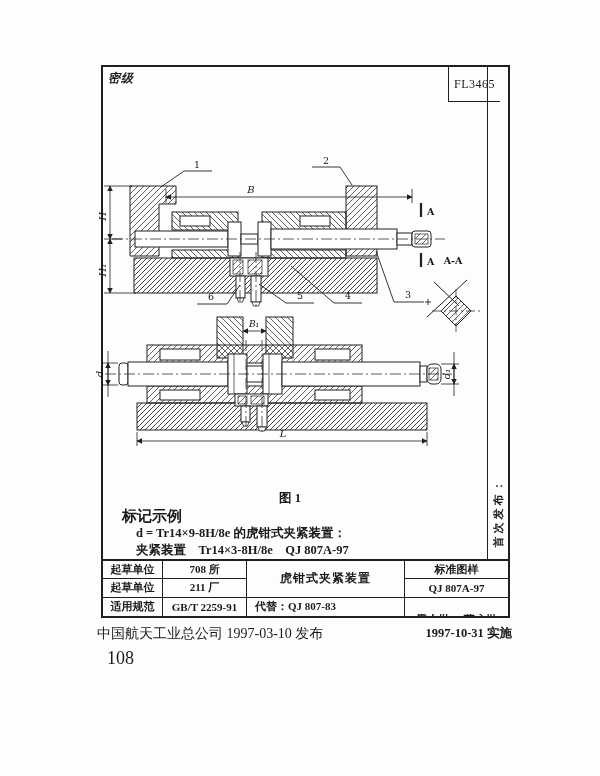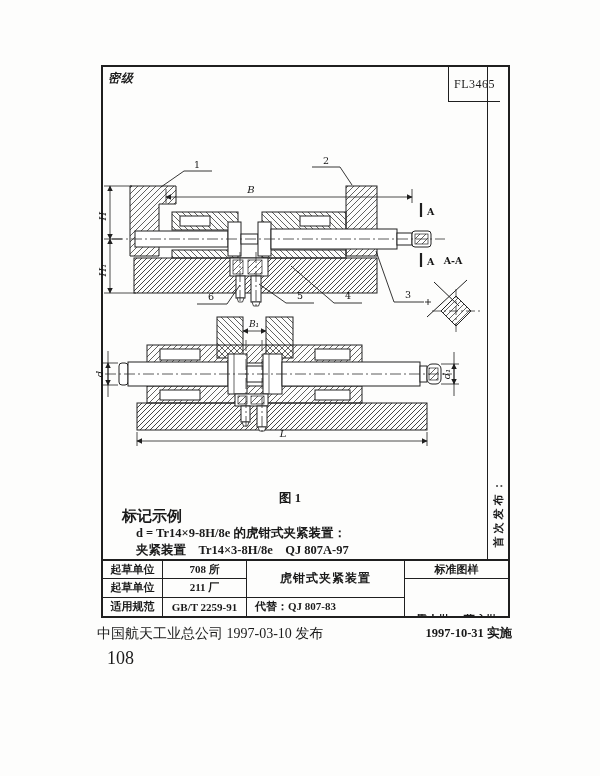--- a/index.html
+++ b/index.html
@@ -254,20 +254,21 @@
 <div class="abs mark-line1">d = Tr14×9-8H/8e 的虎钳式夹紧装置：</div>
 <div class="abs mark-line2">夹紧装置　Tr14×3-8H/8e　QJ 807A-97</div>
 
 <div class="abs info-table">
   <div class="ct" style="grid-column:1;grid-row:1">起草单位</div>
   <div class="ct" style="grid-column:2;grid-row:1">708 所</div>
   <div class="ct product">虎钳式夹紧装置</div>
   <div class="ct nr" style="grid-column:4;grid-row:1">标准图样</div>
   <div class="ct" style="grid-column:1;grid-row:2">起草单位</div>
   <div class="ct" style="grid-column:2;grid-row:2">211 厂</div>
+  <div class="ct nr" style="grid-column:4;grid-row:2">QJ 807A-97</div>
   <div class="ct nb" style="grid-column:1;grid-row:3">适用规范</div>
   <div class="ct nb" style="grid-column:2;grid-row:3">GB/T 2259-91</div>
   <div class="ct nb left" style="grid-column:3;grid-row:3">代替：QJ 807-83</div>
   <div class="ct nb nr pages" style="grid-column:4;grid-row:3">
     <span>第 1 页</span>
     <span>共 3 页</span>
   </div>
 </div>
 
 <div class="abs footer-issue">中国航天工业总公司 1997-03-10 发布</div>

